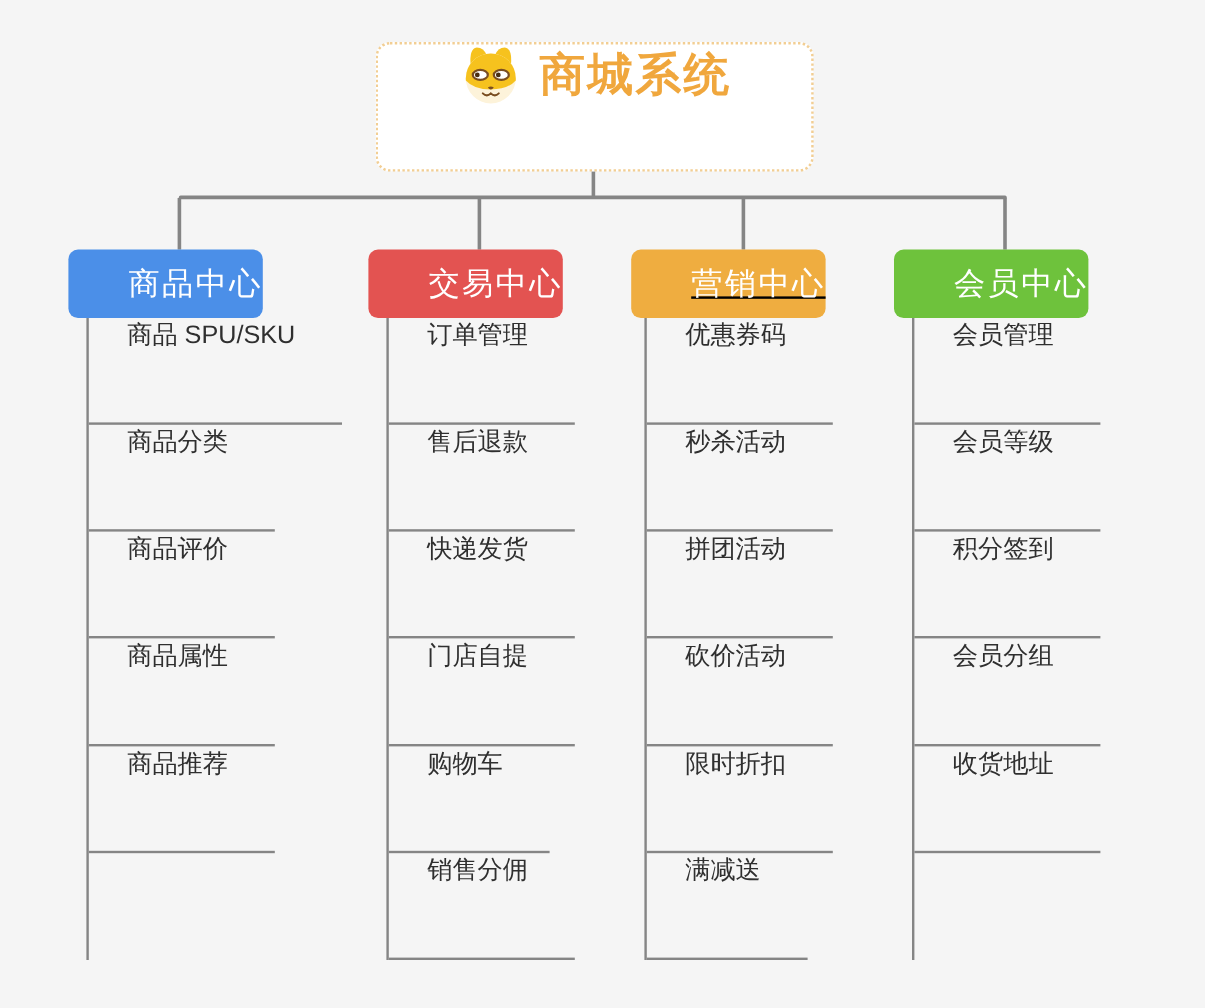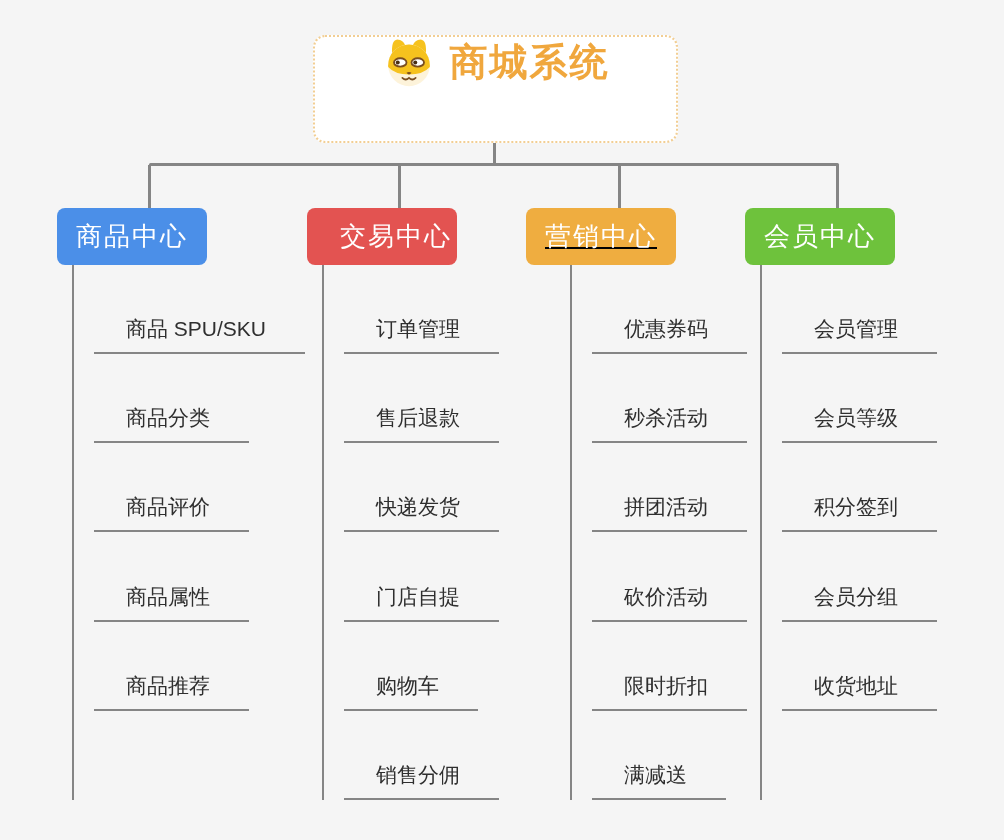--- a/index.html
+++ b/index.html
@@ -32,40 +32,40 @@
   .conn-root-stub{left:493px;top:143px;width:3px;height:21px;}
   .conn-hbar{left:149px;top:163px;width:690px;height:3px;border-radius:2px;}
   .conn-drop{top:165px;width:3px;height:43px;}
   .conn-drop-1{left:148px;}
   .conn-drop-2{left:398px;}
   .conn-drop-3{left:618px;}
   .conn-drop-4{left:836px;}
 
   
   .branch-box{
-    position:absolute;top:208px;width:150px;height:57px;border-radius:8px;
-    display:flex;align-items:center;justify-content:center;cursor:pointer;
+    position:absolute;top:208px;width:162px;height:57px;border-radius:8px;
+    display:flex;align-items:center;justify-content:flex-end;cursor:pointer;
   }
   .branch-box-1{left:57px;}
   .branch-box-2{left:307px;padding-left:28px;}
   .branch-box-3{left:526px;}
   .branch-box-4{left:745px;}
   .branch-label{font-size:26px;color:#ffffff;letter-spacing:2px;white-space:nowrap;}
 
   
   .child-column{
     position:absolute;top:265px;height:535px;
     border-left:2px solid var(--line-color);
     display:flex;flex-direction:column;
   }
   .child-column-1{left:72px;}
   .child-column-2{left:322px;}
-  .child-column-3{left:570px;}
+  .child-column-3{left:537px;}
   .child-column-4{left:760px;}
-  .child-item{height:89.16px;display:flex;align-items:flex-end;cursor:pointer;margin-left:20px;}
+  .child-item{height:89.16px;display:flex;cursor:pointer;}
   .child-label{
     display:inline-block;white-space:nowrap;
     font-size:21px;color:var(--child-text);
     padding:0 39px 9px 32px;
     border-bottom:2px solid var(--line-color);
   }
 </style>
 </head>
 <body>
 

